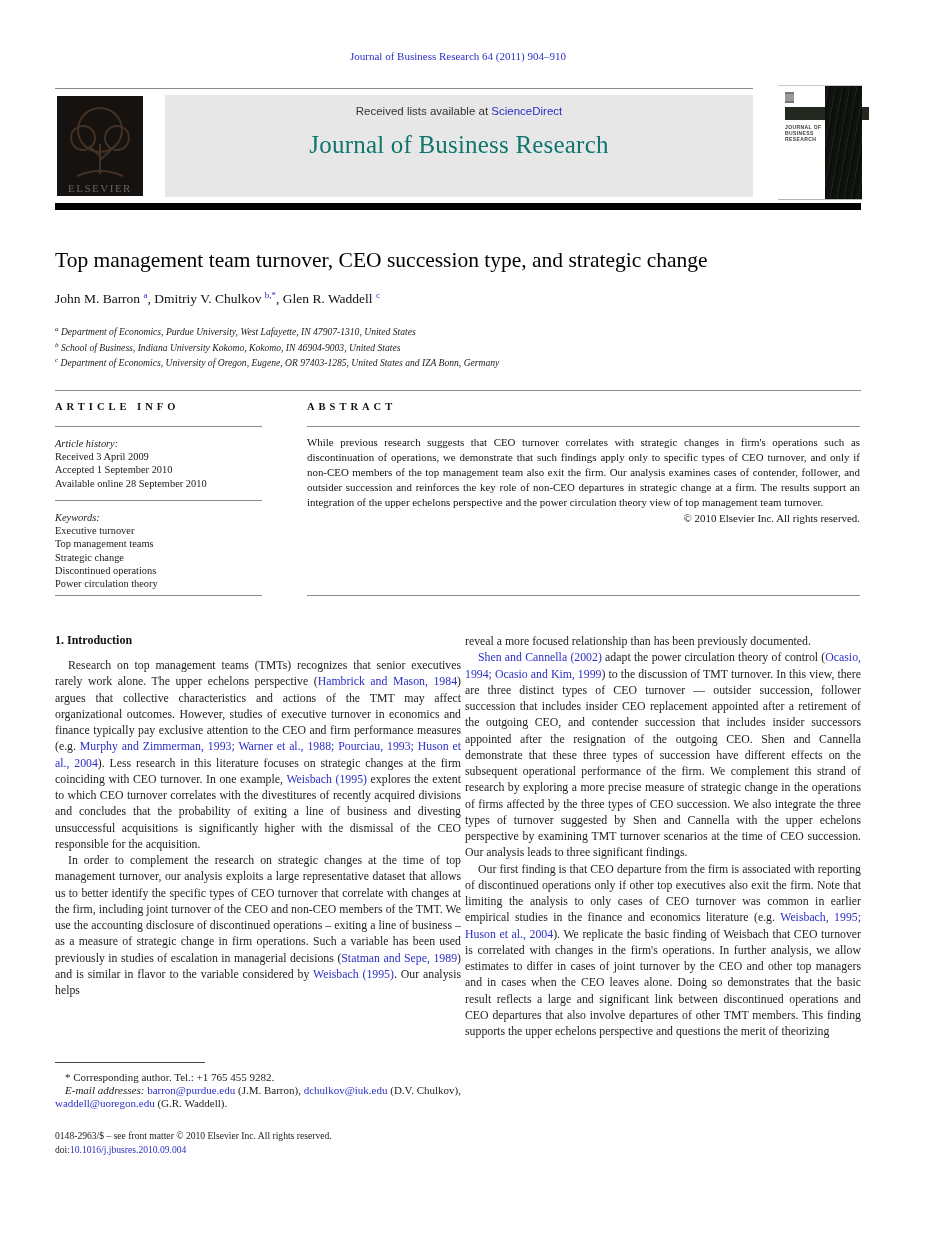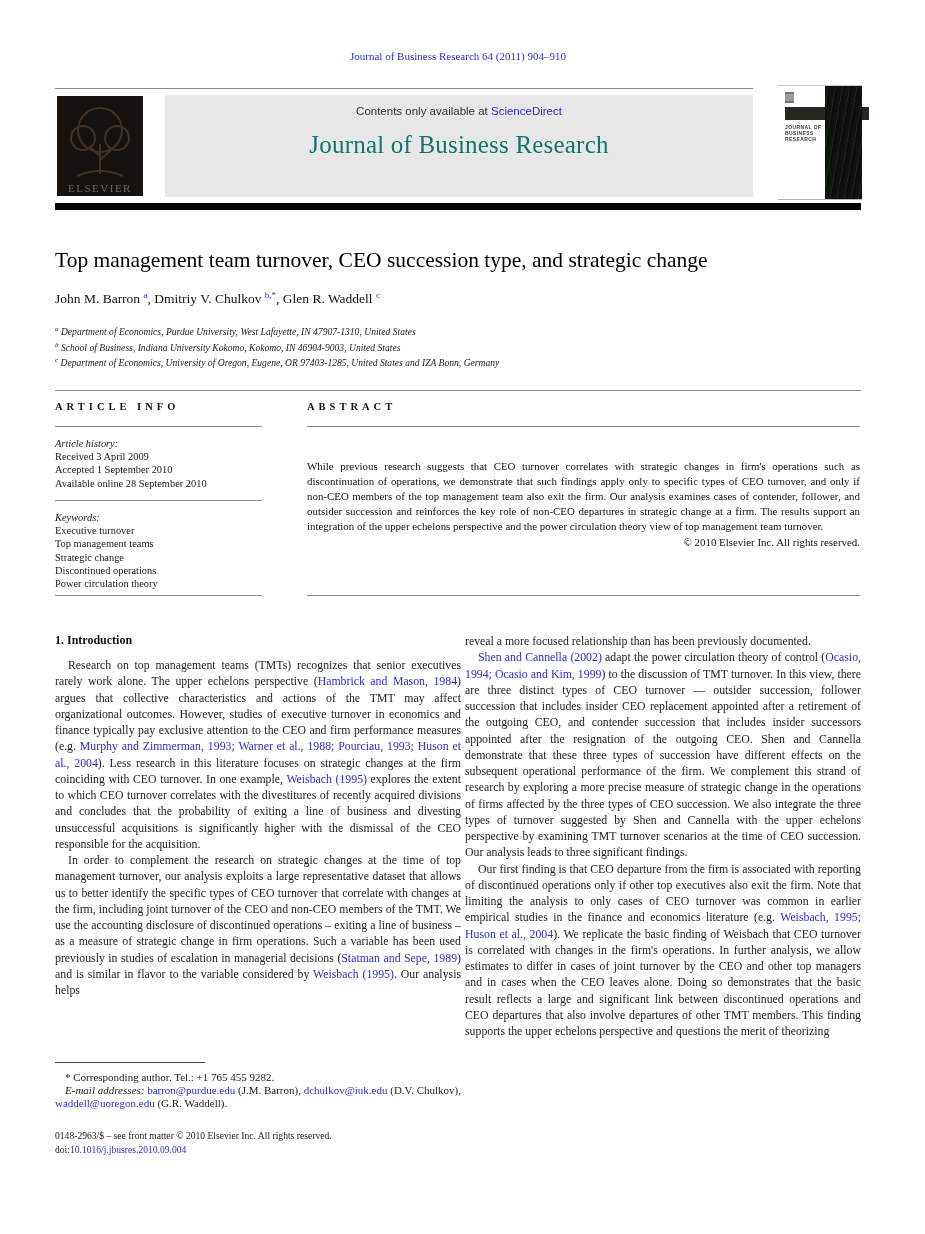--- a/index.html
+++ b/index.html
@@ -48,21 +48,21 @@
   .info-head{left:55px;top:401px;}
   .abs-head{left:307px;top:401px;}
   .rule-info-1{left:55px;top:426px;width:207px;}
   .rule-abs-1{left:307px;top:426px;width:553px;}
   .info-block{font-size:10.4px;line-height:13.2px;color:#1a1a1a;}
   .hist{left:55px;top:437px;width:240px;}
   .rule-info-2{left:55px;top:500px;width:207px;}
   .kw{left:55px;top:511px;width:240px;}
   .ital{font-style:italic;}
   .rule-info-3{left:55px;top:595px;width:207px;}
-  .abstract{left:307px;top:435px;width:553px;font-size:10.9px;line-height:14.9px;text-align:justify;color:#111;margin-top:24px;}
+  .abstract{left:307px;top:435px;width:553px;font-size:10.9px;line-height:14.9px;text-align:justify;color:#111;}
   .abstract .copy{text-align:right;margin-top:1px;}
   .rule-abs-2{left:307px;top:595px;width:553px;}
 
   
   .intro-head{left:55px;top:633px;font-size:12px;font-weight:bold;color:#111;}
   .bodytext{font-size:11.8px;line-height:16.25px;text-align:justify;color:#1c1c1c;}
   .bodytext p{margin:0;text-indent:13px;}
   .bodytext p.noindent{text-indent:0;}
   .col-left{left:55px;top:657px;width:406px;}
   .col-right{left:465px;top:633px;width:396px;}
@@ -91,21 +91,21 @@
           <circle cx="60" cy="42" r="12"></circle>
           <path d="M43 48 L43 78 M43 60 L32 50 M43 64 L54 54"></path>
           <path d="M20 80 Q43 70 66 80"></path>
         </g>
       </svg>
       <div class="wordmark">ELSEVIER</div>
     </div>
   </div>
 
   <div class="abs mast-box">
-    <div class="contents-line"><span>Contents only available at </span><span class="lnk">ScienceDirect</span></div>
+    <div class="contents-line"><span>Received lists available at </span><span class="lnk">ScienceDirect</span></div>
     <div class="mast-title">Journal of Business Research</div>
   </div>
 
   <div class="abs cover">
     <div class="minilogo"></div>
     <div class="jbr">JBR</div>
     <div class="cover-lines">
         <div>JOURNAL OF</div>
         <div>BUSINESS</div>
         <div>RESEARCH</div>

